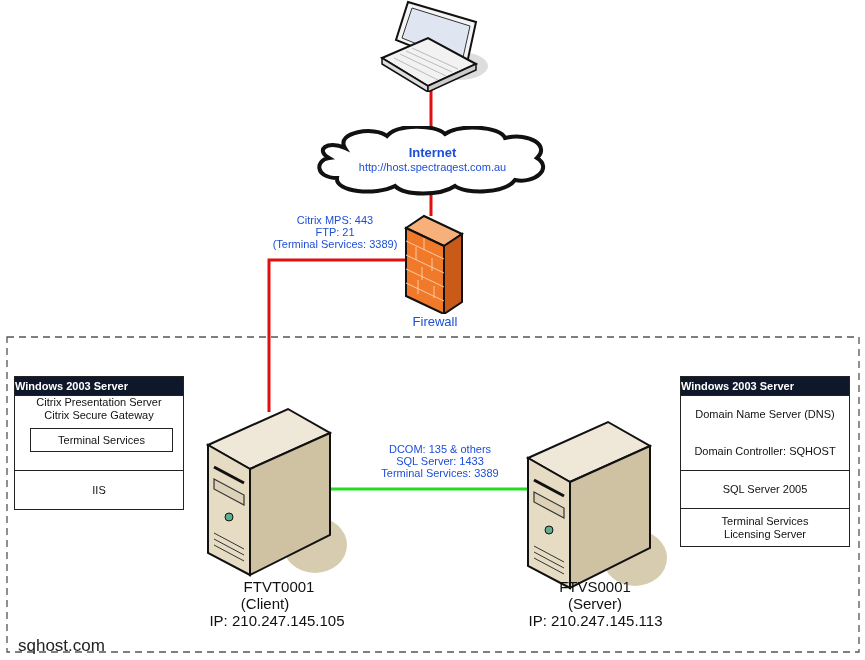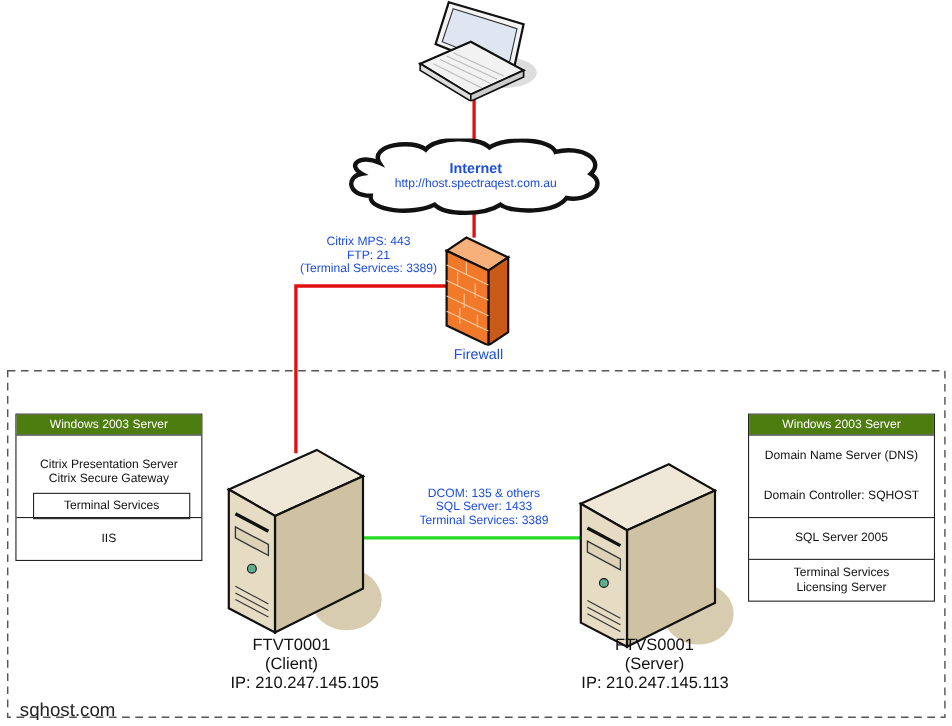--- a/index.html
+++ b/index.html
@@ -2,21 +2,21 @@
 <html><head>
 <meta charset="utf-8">
 <style>
   html,body{margin:0;padding:0;background:#fff;}
   body{width:865px;height:660px;position:relative;overflow:hidden;font-family:"Liberation Sans",sans-serif;color:#111;}
   .abs{position:absolute;}
   svg.wires{position:absolute;left:0;top:0;}
   .label{position:absolute;text-align:center;font-size:11px;line-height:12px;color:#1d4ed8;}
   .big{font-size:15px;line-height:17px;color:#111;}
   .panel{position:absolute;border:1px solid #222;background:#fff;font-size:11px;}
-  .panel .hdr{background:#4d7c0f;color:#fff;font-weight:normal;text-align:center;height:18px;line-height:18px;font-size:11px;}
+  .panel .hdr{background:#0f172a;color:#fff;font-weight:bold;text-align:left;height:18px;line-height:18px;font-size:11px;}
   .panel .row{border-top:1px solid #222;text-align:center;display:flex;flex-direction:column;justify-content:center;line-height:13px;}
   .inner-box{border:1px solid #222;margin:6px 10px 0 15px;height:22px;line-height:22px;text-align:center;}
 </style>
 </head>
 <body>
 
 <svg class="wires" width="865" height="660">
   <rect x="7" y="337" width="852" height="315" fill="none" stroke="#555" stroke-width="1.3" stroke-dasharray="7,5"></rect>
   <line x1="431" y1="88" x2="431" y2="132" stroke="#e01010" stroke-width="3"></line>
   <line x1="431" y1="192" x2="431" y2="216" stroke="#e01010" stroke-width="3"></line>
@@ -78,21 +78,21 @@
   <polygon points="8,40 50,64 50,170 8,148" fill="#e6dcc4" stroke="#111" stroke-width="2"></polygon>
   <line x1="14" y1="62" x2="44" y2="78" stroke="#111" stroke-width="3"></line>
   <polygon points="14,74 44,90 44,100 14,84" fill="#ddd2b8" stroke="#333" stroke-width="1.2"></polygon>
   <circle cx="29" cy="112" r="4" fill="#5fae90" stroke="#111" stroke-width="1"></circle>
   <g stroke="#333" stroke-width="1">
       <line x1="14" y1="128" x2="44" y2="144"></line>
       <line x1="14" y1="134" x2="44" y2="150"></line>
       <line x1="14" y1="140" x2="44" y2="156"></line>
     </g>
 </svg>
-<div class="label big" style="left:190px;top:578px;width:150px;">FTVT0001</div>
+<div class="label big" style="left:204px;top:578px;width:150px;">FTVT0001</div>
 <div class="label big" style="left:190px;top:595px;width:150px;">(Client)</div>
 <div class="label big" style="left:192px;top:612px;width:170px;">IP: 210.247.145.105</div>
 
 <svg class="abs" style="left:520px;top:418px" width="150" height="175" viewBox="0 0 150 175">
   <ellipse cx="115" cy="140" rx="32" ry="28" fill="#d8ccb0"></ellipse>
   <polygon points="8,40 88,4 130,28 50,64" fill="#efe8d8" stroke="#111" stroke-width="2"></polygon>
   <polygon points="50,64 130,28 130,130 50,170" fill="#cfc2a2" stroke="#111" stroke-width="2"></polygon>
   <polygon points="8,40 50,64 50,170 8,148" fill="#e6dcc4" stroke="#111" stroke-width="2"></polygon>
   <line x1="14" y1="62" x2="44" y2="78" stroke="#111" stroke-width="3"></line>
   <polygon points="14,74 44,90 44,100 14,84" fill="#ddd2b8" stroke="#333" stroke-width="1.2"></polygon>
@@ -102,21 +102,21 @@
       <line x1="14" y1="134" x2="44" y2="150"></line>
       <line x1="14" y1="140" x2="44" y2="156"></line>
     </g>
 </svg>
 <div class="label big" style="left:520px;top:578px;width:150px;">FTVS0001</div>
 <div class="label big" style="left:520px;top:595px;width:150px;">(Server)</div>
 <div class="label big" style="left:508px;top:612px;width:175px;">IP: 210.247.145.113</div>
 
 <div class="panel" style="left:14px;top:376px;width:168px;">
   <div class="hdr">Windows 2003 Server</div>
-  <div class="row" style="height:75px;justify-content:flex-start;padding-top:20px;box-sizing:border-box;">
+  <div class="row" style="height:75px;justify-content:flex-start;padding-top:0;box-sizing:border-box;">
     <span>Citrix Presentation Server</span>
     <span>Citrix Secure Gateway</span>
     <div class="inner-box">Terminal Services</div>
   </div>
   <div class="row" style="height:38px;">
     <span>IIS</span>
   </div>
 </div>
 
 <div class="panel" style="left:680px;top:376px;width:168px;">

